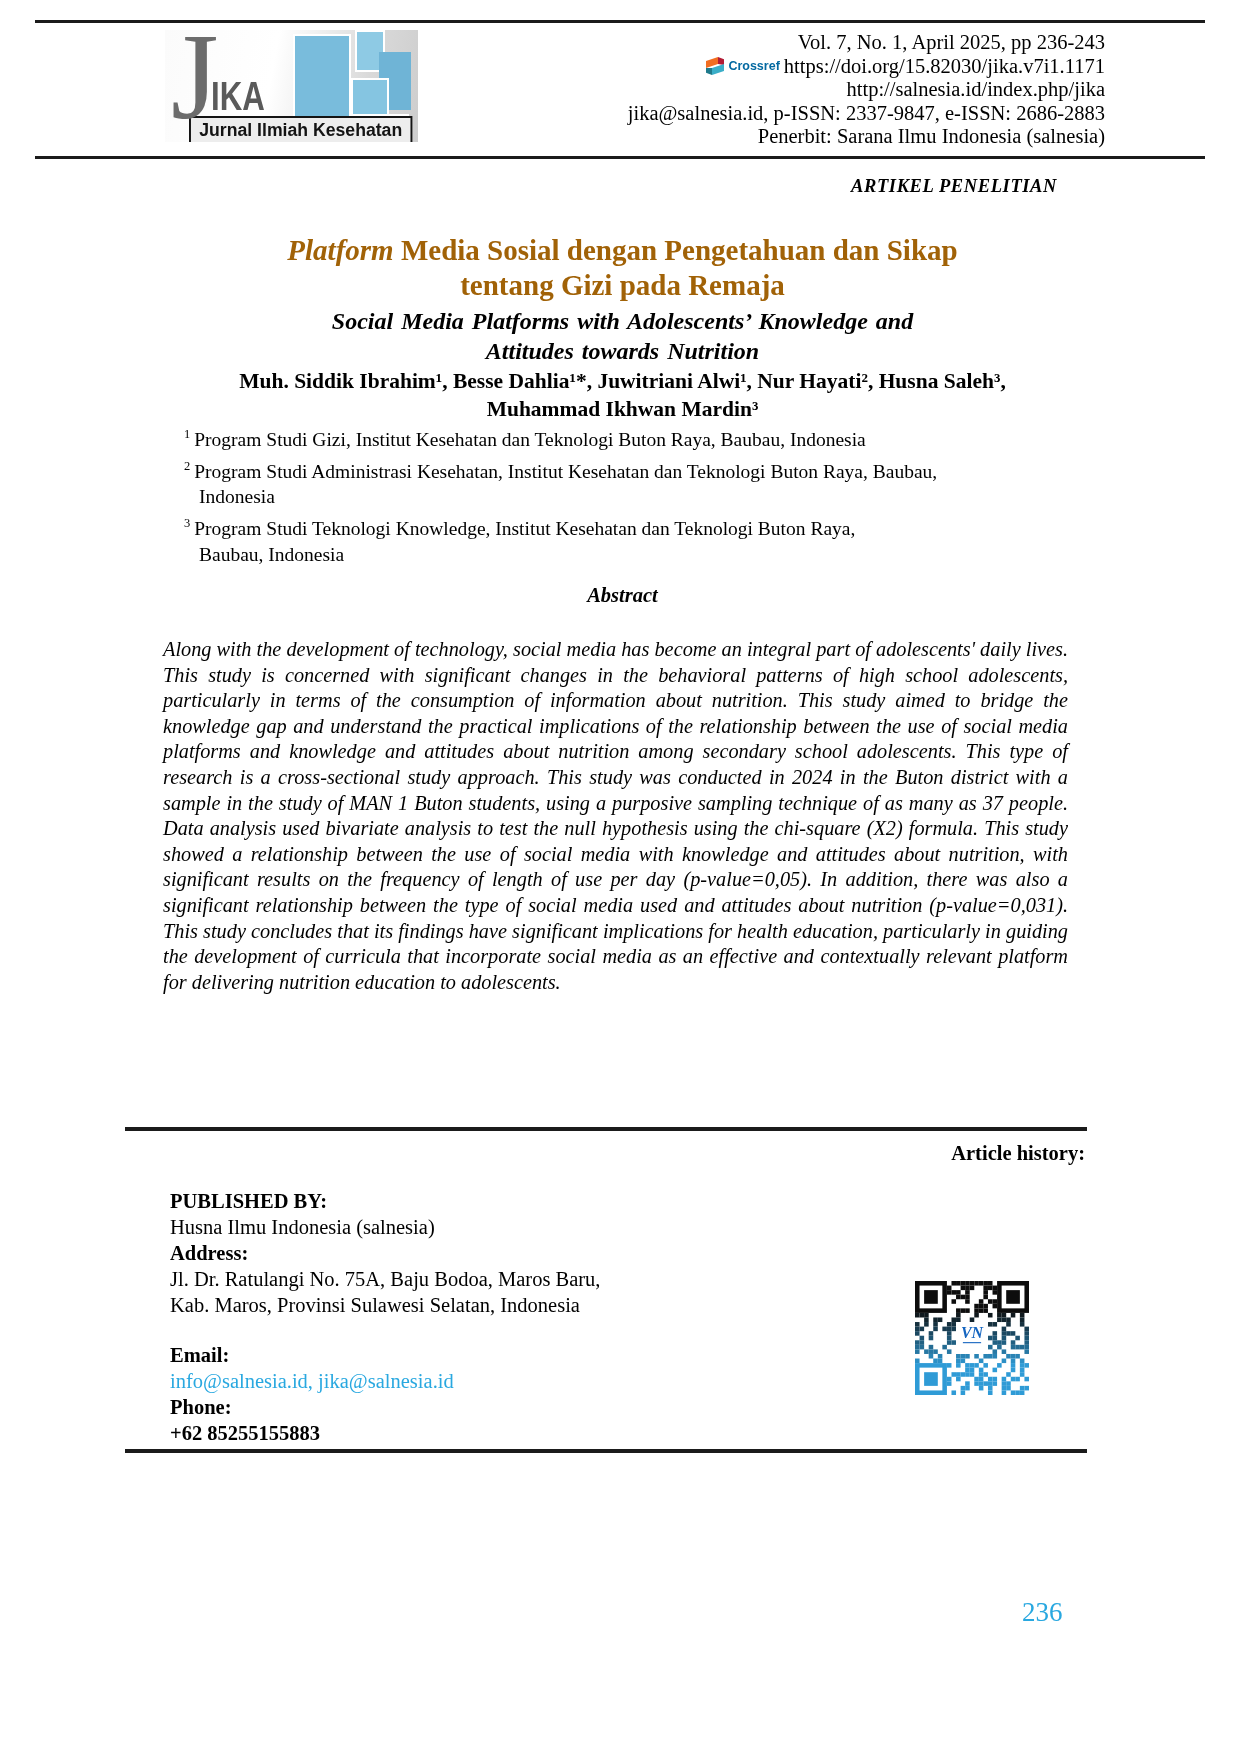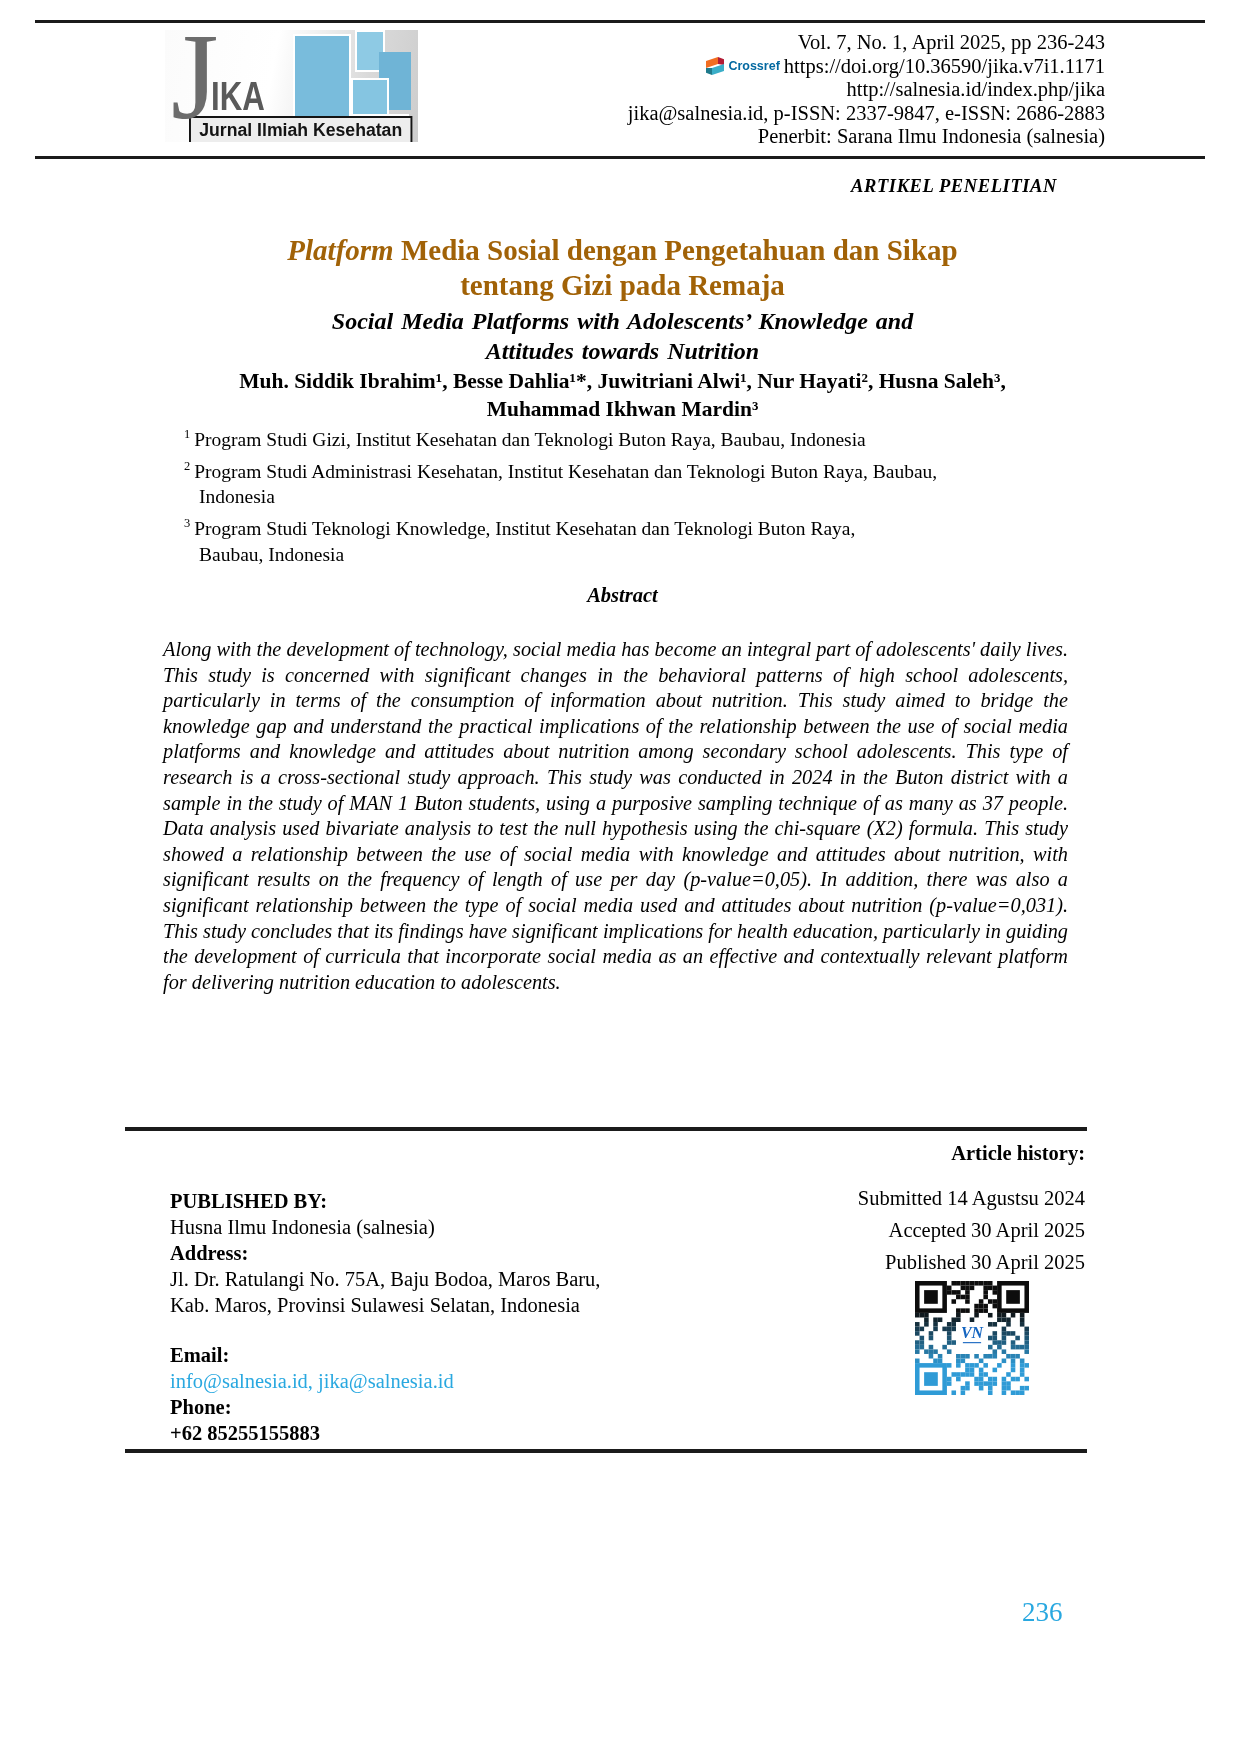--- a/index.html
+++ b/index.html
@@ -145,21 +145,21 @@
     <div class="doi-line">
       <span class="crossref">
         <svg width="20" height="18" viewBox="0 0 20 18">
           <polygon points="1,4 13,0 13,7 1,11" fill="#F26D21"></polygon>
           <polygon points="13,0 19,2.2 19,8 13,7" fill="#B31B34"></polygon>
           <polygon points="7,11 19,7 19,14 7,18" fill="#3AAEC8"></polygon>
           <polygon points="1,11 7,11 7,18 1,15.8" fill="#1E7A8C"></polygon>
         </svg>
         <span>Crossref</span>
       </span>
-      <span>https://doi.org/10.36590/jika.v7i1.1171</span>
+      <span>https://doi.org/15.82030/jika.v7i1.1171</span>
     </div>
     <div>http://salnesia.id/index.php/jika</div>
     <div>jika@salnesia.id, p-ISSN: 2337-9847, e-ISSN: 2686-2883</div>
     <div>Penerbit: Sarana Ilmu Indonesia (salnesia)</div>
   </div>
 
   <div class="rule rule-header-bottom"></div>
 
   <div class="article-type">ARTIKEL PENELITIAN</div>
 
@@ -174,25 +174,20 @@
     <div class="affil"><sup>2</sup><span>Program Studi Administrasi Kesehatan, Institut Kesehatan dan Teknologi Buton Raya, Baubau,</span><br><span class="cont">Indonesia</span></div>
     <div class="affil"><sup>3</sup><span>Program Studi Teknologi Knowledge, Institut Kesehatan dan Teknologi Buton Raya,</span><br><span class="cont">Baubau, Indonesia</span></div>
   </div>
 
   <div class="abstract-heading">Abstract</div>
   <p class="abstract-text">Along with the development of technology, social media has become an integral part of adolescents' daily lives. This study is concerned with significant changes in the behavioral patterns of high school adolescents, particularly in terms of the consumption of information about nutrition. This study aimed to bridge the knowledge gap and understand the practical implications of the relationship between the use of social media platforms and knowledge and attitudes about nutrition among secondary school adolescents. This type of research is a cross-sectional study approach. This study was conducted in 2024 in the Buton district with a sample in the study of MAN 1 Buton students, using a purposive sampling technique of as many as 37 people. Data analysis used bivariate analysis to test the null hypothesis using the chi-square (X2) formula. This study showed a relationship between the use of social media with knowledge and attitudes about nutrition, with significant results on the frequency of length of use per day (p-value=0,05). In addition, there was also a significant relationship between the type of social media used and attitudes about nutrition (p-value=0,031). This study concludes that its findings have significant implications for health education, particularly in guiding the development of curricula that incorporate social media as an effective and contextually relevant platform for delivering nutrition education to adolescents.</p>
 
   <div class="rule rule-mid"></div>
 
   <div class="article-history-heading">Article history:</div>
-  <div class="history-dates">
-    <div>Submitted 14 Agustsu 2024</div>
-    <div>Accepted 30 April 2025</div>
-    <div>Published 30 April 2025</div>
-  </div>
 
   <div class="publisher-block">
     <div class="label">PUBLISHED BY:</div>
     <div>Husna Ilmu Indonesia (salnesia)</div>
     <div class="label">Address:</div>
     <div>Jl. Dr. Ratulangi No. 75A, Baju Bodoa, Maros Baru,</div>
     <div>Kab. Maros, Provinsi Sulawesi Selatan, Indonesia</div>
     <div class="label email-gap">Email:</div>
     <div class="email-links">info@salnesia.id, jika@salnesia.id</div>
     <div class="label">Phone:</div>

